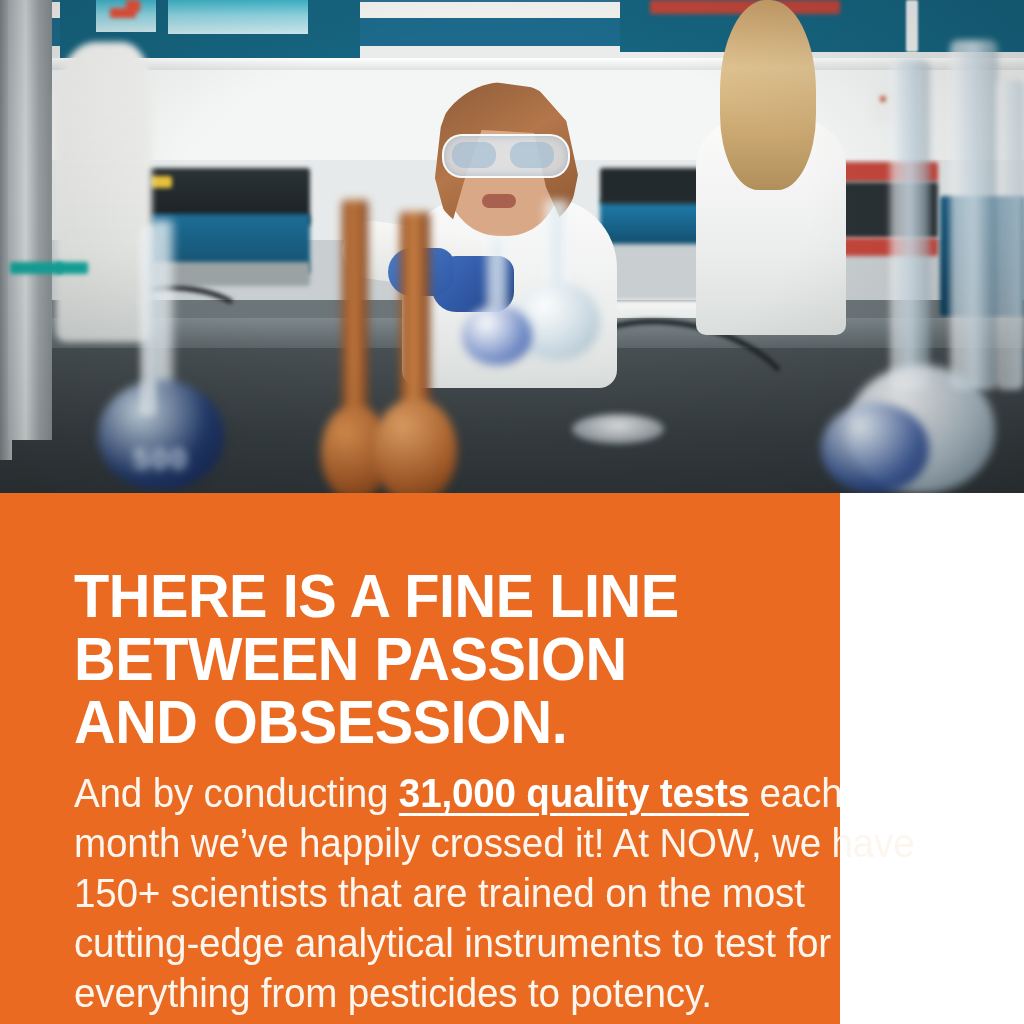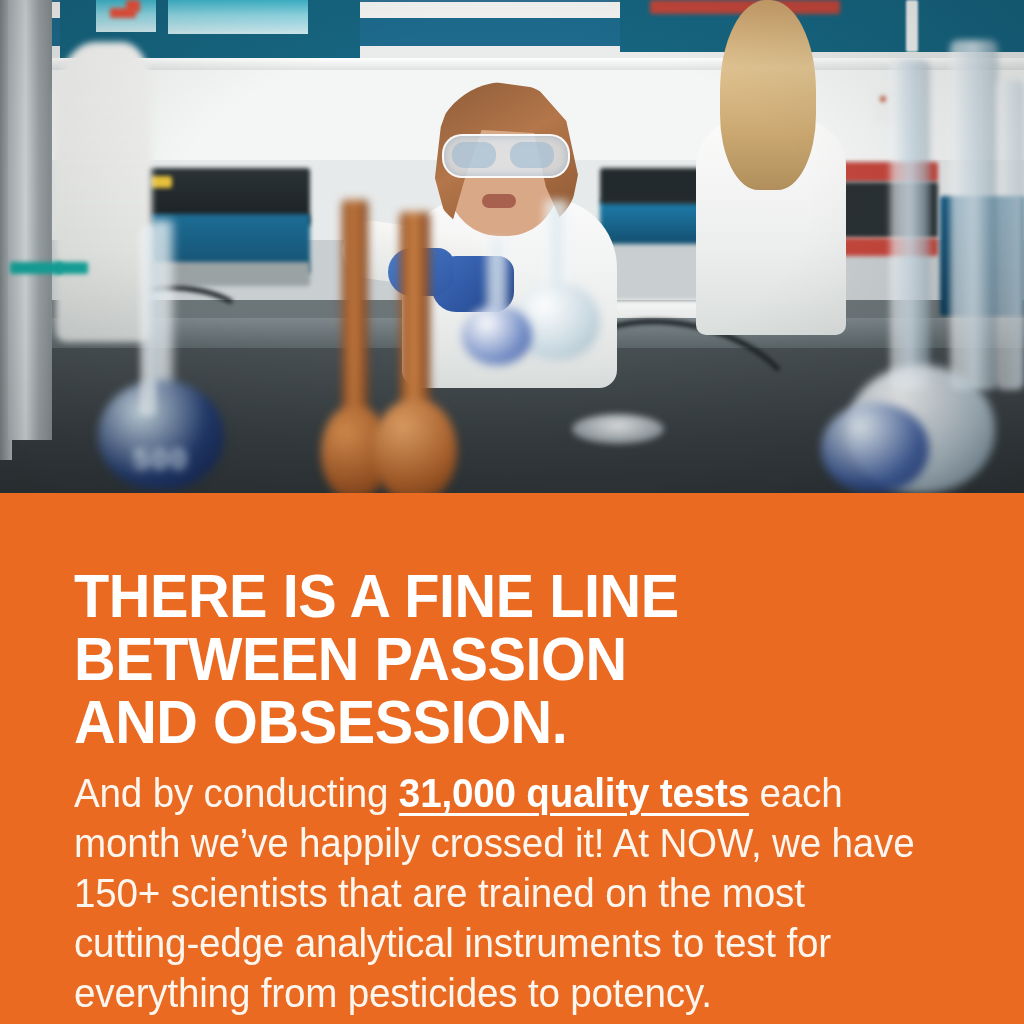--- a/index.html
+++ b/index.html
@@ -251,21 +251,21 @@
     position: absolute; inset: 0;
     background: radial-gradient(ellipse at 48% 42%, rgba(0,0,0,0) 42%, rgba(0,0,0,0.18) 100%);
     pointer-events: none;
   }
 
   
   .panel {
     position: absolute;
     left: 0;
     top: 493px;
-    width: 1024px;
+    width: 840px;
     height: 531px;
     background: #ea6a22;
   }
   .headline {
     position: absolute;
     left: 74px;
     top: 29px;
     width: 880px;
     color: #ffffff;
     font-family: "Liberation Sans", sans-serif;

